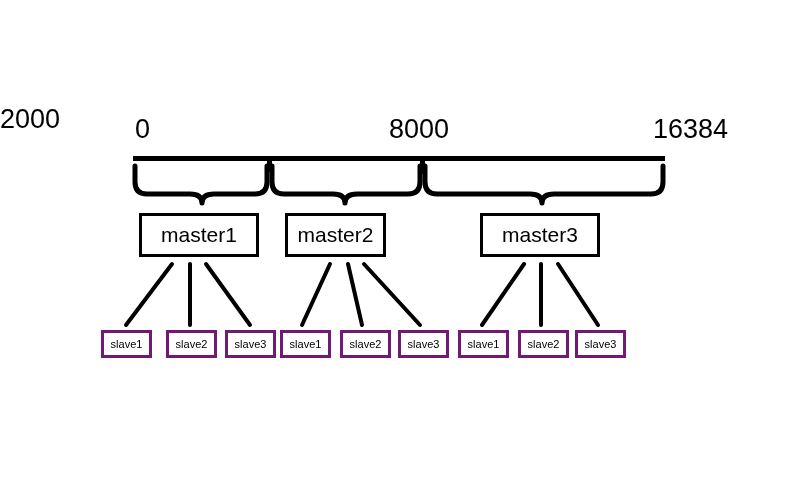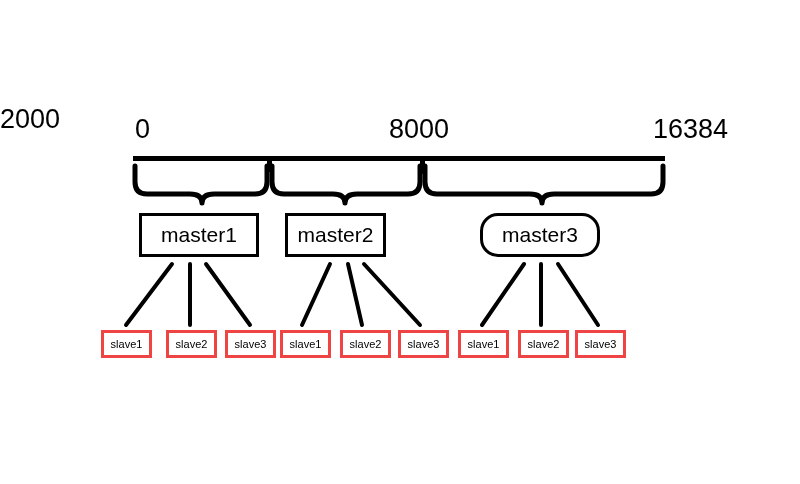--- a/index.html
+++ b/index.html
@@ -46,21 +46,21 @@
     justify-content: center;
     font-family: "Liberation Sans", sans-serif;
     font-size: 21px;
     font-weight: 400;
     color: #000000;
     white-space: nowrap;
   }
   .slave-box {
     position: absolute;
     box-sizing: border-box;
-    border: 3px solid #ef4444;
+    border: 3px solid #701a75;
     background: #ffffff;
     display: flex;
     align-items: center;
     justify-content: center;
     font-family: "Liberation Sans", sans-serif;
     font-size: 11px;
     font-weight: 400;
     color: #000000;
     white-space: nowrap;
   }
@@ -132,21 +132,21 @@
   <div id="axis-labels">
       <div class="axis-label" style="top: 115px; left: 135px;">0</div>
       <div class="axis-label" style="top: 105px; left: 0px; width: 534px; ">2000</div>
       <div class="axis-label" style="top: 115px; left: 0px; width: 838px; text-align: center;">8000</div>
       <div class="axis-label" style="top: 115px; left: 0px; width: 702px; text-align: right; margin-left: 26px;">16384</div>
     </div>
 
   <div id="master-boxes">
       <div class="master-box" style="left: 139px; top: 213px; width: 120px; height: 44px;">master1</div>
       <div class="master-box" style="left: 285px; top: 213px; width: 101px; height: 44px;">master2</div>
-      <div class="master-box" style="left: 480px; top: 213px; width: 120px; height: 44px; border-radius: 18px;">master3</div>
+      <div class="master-box" style="left: 480px; top: 213px; width: 120px; height: 44px;">master3</div>
     </div>
 
   <div id="slave-boxes">
       <div class="slave-box" style="left: 101px; top: 330px; width: 51px; height: 28px;">slave1</div>
       <div class="slave-box" style="left: 166px; top: 330px; width: 51px; height: 28px;">slave2</div>
       <div class="slave-box" style="left: 225px; top: 330px; width: 51px; height: 28px;">slave3</div>
       <div class="slave-box" style="left: 280px; top: 330px; width: 51px; height: 28px;">slave1</div>
       <div class="slave-box" style="left: 340px; top: 330px; width: 51px; height: 28px;">slave2</div>
       <div class="slave-box" style="left: 398px; top: 330px; width: 51px; height: 28px;">slave3</div>
       <div class="slave-box" style="left: 458px; top: 330px; width: 51px; height: 28px;">slave1</div>

